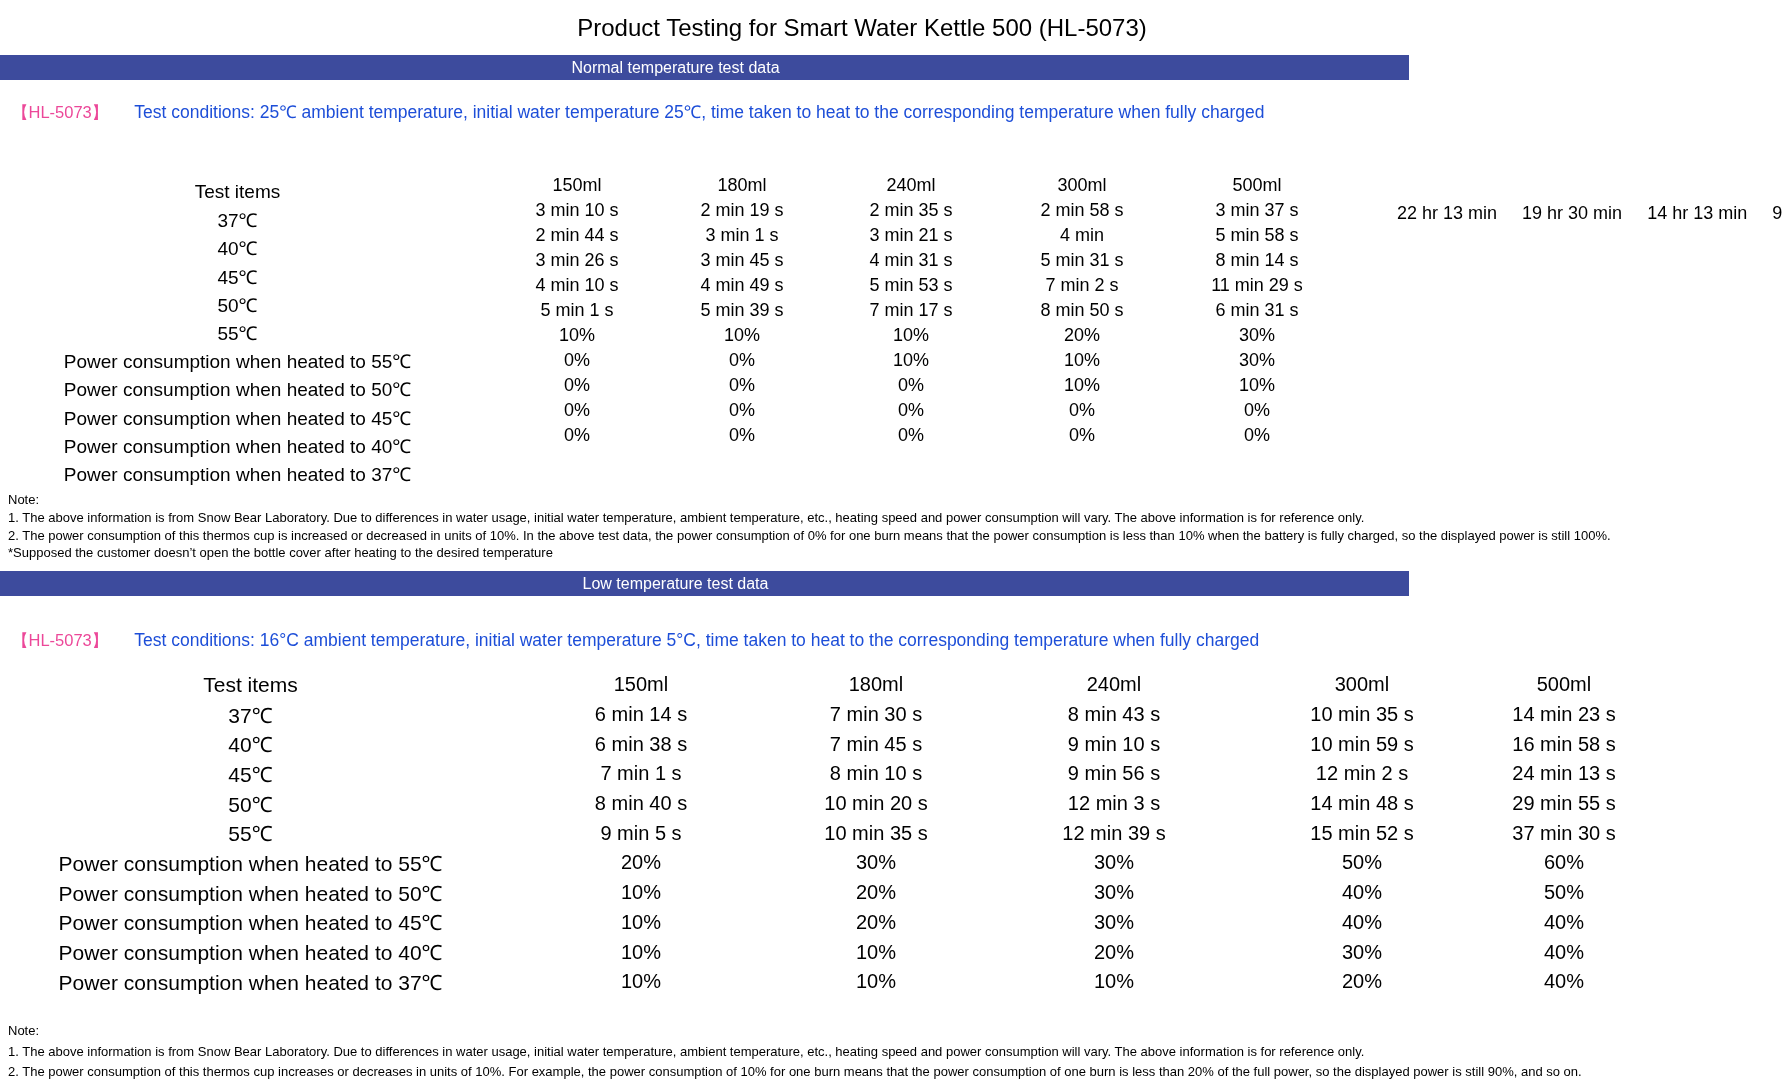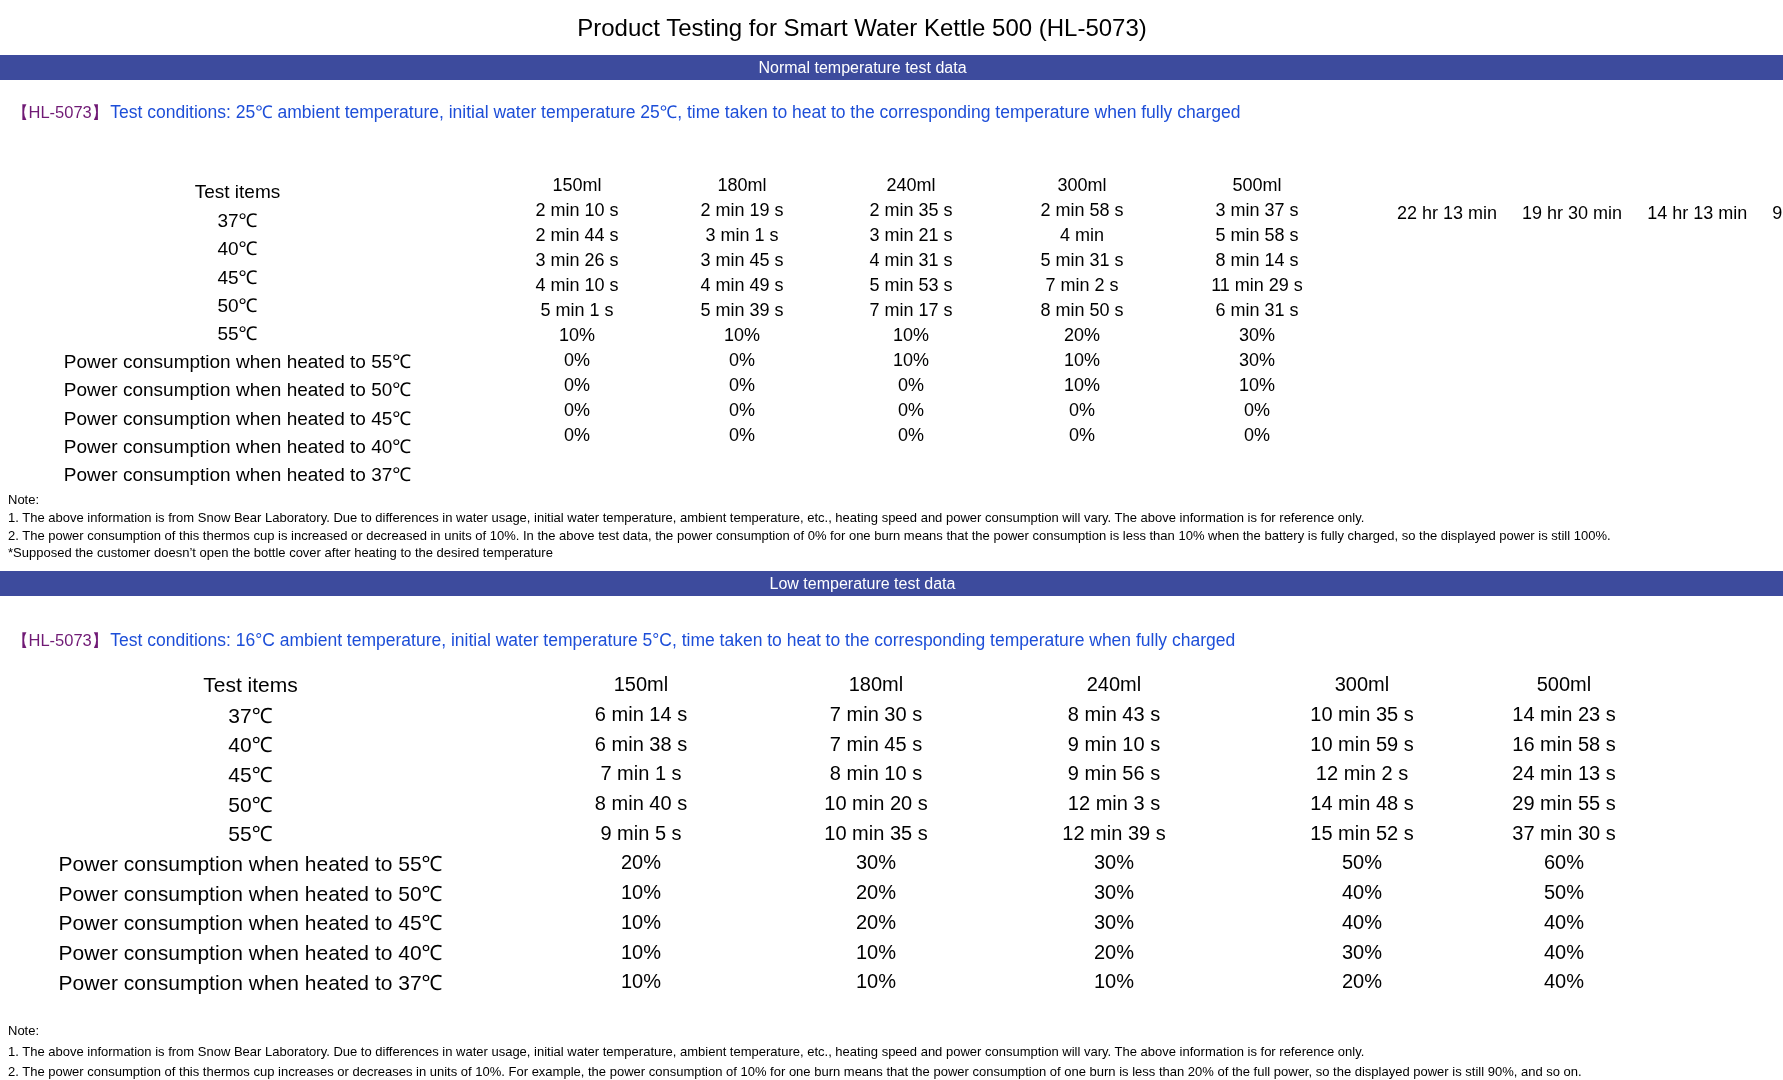--- a/index.html
+++ b/index.html
@@ -2,30 +2,30 @@
 <html><head>
 <meta charset="utf-8">
 <style>
   html,body{margin:0;padding:0;background:#ffffff;}
   .page{
     position:relative;width:1783px;height:1080px;background:#ffffff;overflow:hidden;
     font-family:"Liberation Sans",sans-serif;color:#000;
   }
   .title{position:absolute;top:14px;left:0;width:1724px;text-align:center;font-size:24px;}
   .banner{
-    position:absolute;left:0;width:1783px;height:25px;background:#3d4b9d;color:#ffffff;
+    position:absolute;left:0;width:1409px;height:25px;background:#3d4b9d;color:#ffffff;
     display:flex;align-items:center;justify-content:center;font-size:16px;
     box-sizing:border-box;padding-right:58px;
   }
   .banner1{top:55px;}
   .banner2{top:571px;}
   .cond{position:absolute;left:12px;white-space:nowrap;font-size:17.5px;}
   .cond1{top:99px;}
   .cond2{top:630px;}
-  .cond .model{color:#701a75;font-size:16.5px;margin-right:2px;}
+  .cond .model{color:#ec4899;font-size:16.5px;margin-right:26px;}
   .cond .red{color:#1d4ed8;}
   .repeat{display:contents;}
   .cell{display:flex;align-items:center;justify-content:center;white-space:nowrap;}
 
   
   .t1-labels{position:absolute;left:15px;top:178px;width:445px;display:flex;flex-direction:column;}
   .t1-labels .cell{height:28.2px;font-size:19px;}
   .t1-cols{position:absolute;left:0;top:173px;width:100%;height:0;}
   .t1-col{position:absolute;top:0;width:160px;display:flex;flex-direction:column;}
   .t1-col .cell{height:25px;font-size:18px;}
@@ -75,21 +75,21 @@
       
     <div class="cell">37℃</div><div class="cell">40℃</div><div class="cell">45℃</div><div class="cell">50℃</div><div class="cell">55℃</div><div class="cell">Power consumption when heated to 55℃</div><div class="cell">Power consumption when heated to 50℃</div><div class="cell">Power consumption when heated to 45℃</div><div class="cell">Power consumption when heated to 40℃</div><div class="cell">Power consumption when heated to 37℃</div></div>
   </div>
 
   <div class="t1-cols">
 
       <div class="t1-col">
         <div class="cell head">150ml</div>
         <div class="repeat">
           
-        <div class="cell">2 min 10 s</div><div class="cell">2 min 44 s</div><div class="cell">3 min 26 s</div><div class="cell">4 min 10 s</div><div class="cell">5 min 1 s</div><div class="cell">10%</div><div class="cell">0%</div><div class="cell">0%</div><div class="cell">0%</div><div class="cell">0%</div></div>
+        <div class="cell">3 min 10 s</div><div class="cell">2 min 44 s</div><div class="cell">3 min 26 s</div><div class="cell">4 min 10 s</div><div class="cell">5 min 1 s</div><div class="cell">10%</div><div class="cell">0%</div><div class="cell">0%</div><div class="cell">0%</div><div class="cell">0%</div></div>
       </div>
 
       <div class="t1-col">
         <div class="cell head">180ml</div>
         <div class="repeat">
           
         <div class="cell">2 min 19 s</div><div class="cell">3 min 1 s</div><div class="cell">3 min 45 s</div><div class="cell">4 min 49 s</div><div class="cell">5 min 39 s</div><div class="cell">10%</div><div class="cell">0%</div><div class="cell">0%</div><div class="cell">0%</div><div class="cell">0%</div></div>
       </div>
 
       <div class="t1-col">

